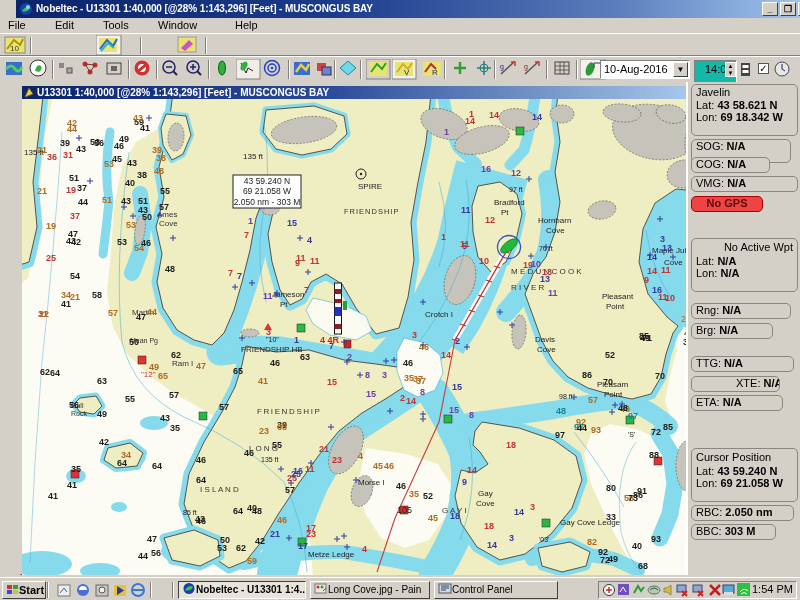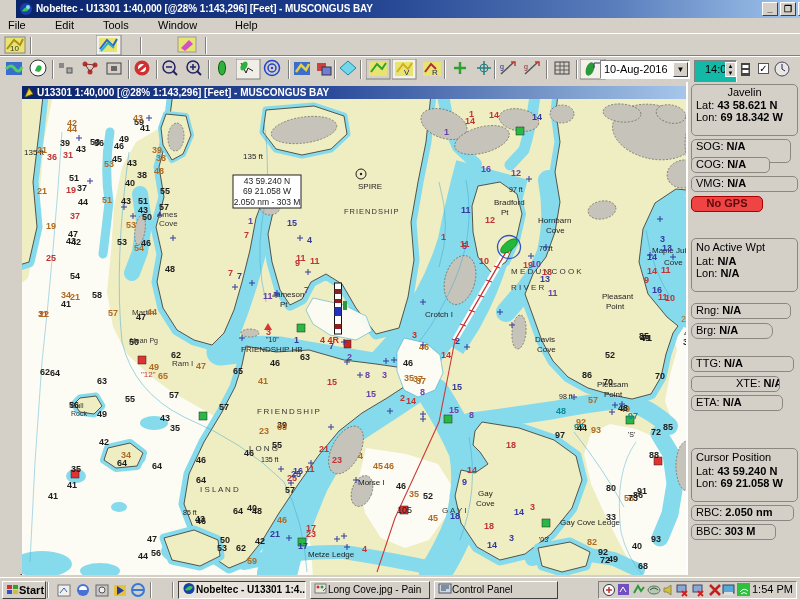--- a/index.html
+++ b/index.html
@@ -644,35 +644,35 @@
 <path d="M598,403 h6 M601,400 v6" stroke="#333a9e" stroke-width="1"></path>
 <rect x="219" y="173" width="68" height="33" fill="#ffffff" stroke="#222222" stroke-width="1"></rect>
 <text x="253" y="182" font-size="8.5" fill="#222" text-anchor="middle">43 59.240 N</text>
 <text x="253" y="192" font-size="8.5" fill="#222" text-anchor="middle">69 21.058 W</text>
 <text x="253" y="203" font-size="8.5" fill="#222" text-anchor="middle">2.050 nm - 303 M</text>
  </svg>
 </div>
 
 <div class="abs panel">
     <div class="pbox" style="top:2px;height:52px;width:107px;">
-      <div style="text-align:center;font-size:11px;padding-top:1px">Javelin</div>
+      <div style="font-size:11px;padding-top:1px">Javelin</div>
       <div style="padding-top:1px;font-size:11px">Lat: <b>43 58.621 N</b></div>
       <div style="font-size:11px">Lon: <b>69 18.342 W</b></div>
     </div>
     <div class="pbox" style="top:57px;height:24px;width:100px;">SOG: <b>N/A</b></div>
     <div class="pbox" style="top:75px;height:16px;width:79px;">COG: <b>N/A</b></div>
     <div class="pbox" style="top:94px;height:16px;width:107px;">VMG: <b>N/A</b></div>
     <div class="pbox" style="top:114px;height:16px;width:72px;background:#ef4444;border-color:#a00;text-align:center"><b style="color:#5c0a0a">No GPS</b></div>
     <div class="pbox" style="top:156px;height:54px;width:107px;">
-      <div style="text-align:left;font-size:11px;padding-top:2px">No Active Wpt</div>
+      <div style="text-align:right;font-size:11px;padding-top:2px">No Active Wpt</div>
       <div style="padding-top:2px">Lat: <b>N/A</b></div>
       <div>Lon: <b>N/A</b></div>
     </div>
     <div class="pbox" style="top:221px;height:16px;width:100px;">Rng: <b>N/A</b></div>
-    <div class="pbox" style="top:241px;height:16px;width:82px;border-radius:7px;">Brg: <b>N/A</b></div>
+    <div class="pbox" style="top:241px;height:16px;width:82px;">Brg: <b>N/A</b></div>
     <div class="pbox" style="top:274px;height:16px;width:103px;">TTG: <b>N/A</b></div>
     <div class="pbox" style="top:294px;height:16px;width:89px;padding-left:44px;">XTE: <b>N/A</b></div>
     <div class="pbox" style="top:313px;height:16px;width:92px;">ETA: <b>N/A</b></div>
     <div class="pbox" style="top:366px;height:54px;width:107px;">
       <div style="text-align:left;font-size:11px;padding-top:2px">Cursor Position</div>
       <div style="padding-top:2px">Lat: <b>43 59.240 N</b></div>
       <div>Lon: <b>69 21.058 W</b></div>
     </div>
     <div class="pbox" style="top:423px;height:16px;width:103px;">RBC: <b>2.050 nm</b></div>
     <div class="pbox" style="top:442px;height:16px;width:85px;">BBC: <b>303 M</b></div>

